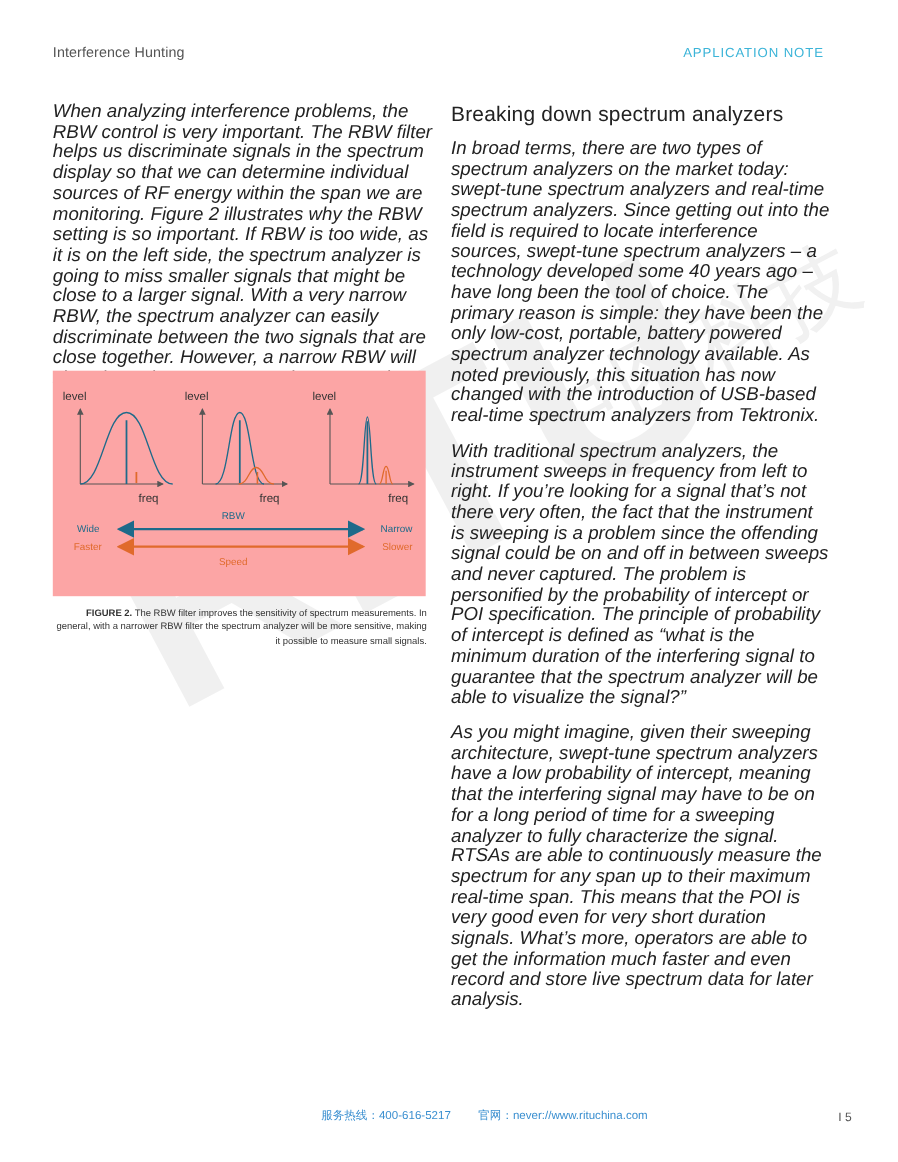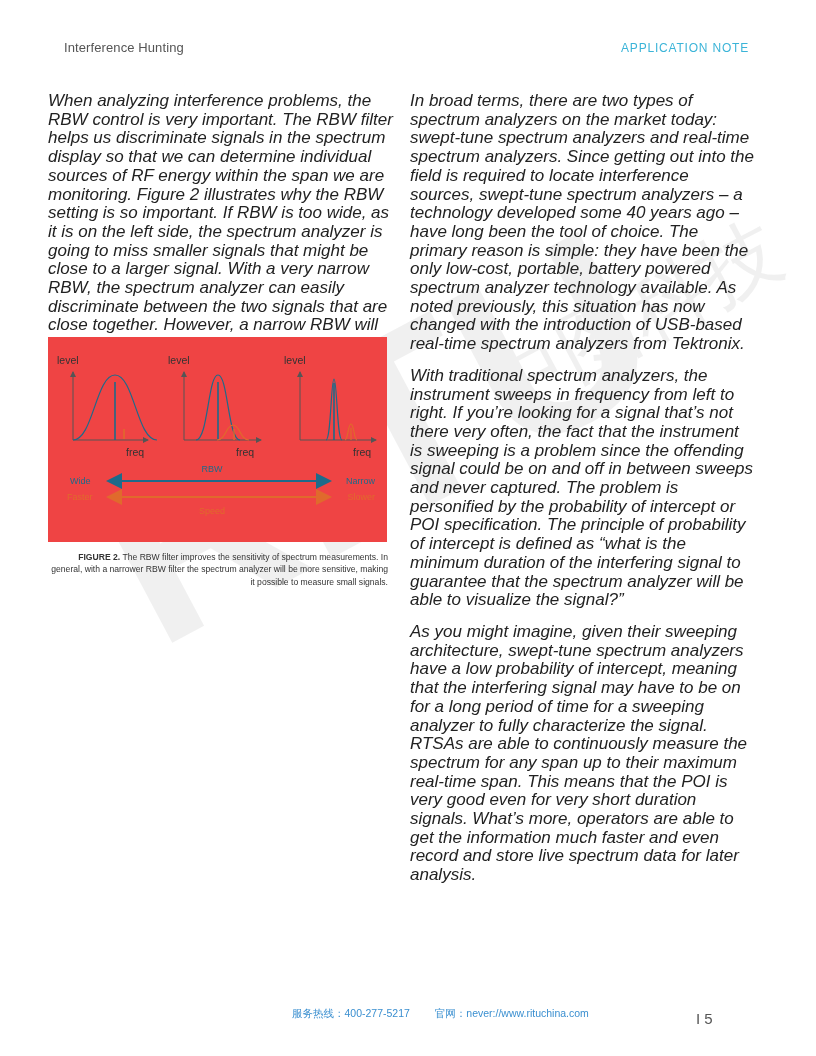--- a/index.html
+++ b/index.html
@@ -2,54 +2,54 @@
 <html><head>
 <meta charset="utf-8">
 <style>
   html, body { margin: 0; padding: 0; }
   body {
     width: 816px; height: 1056px; position: relative; overflow: hidden;
     background: #ffffff; color: #222;
     font-family: "Liberation Sans", sans-serif;
   }
   .hdr-left {
-    position: absolute; left: 64px; top: 40px;
+    position: absolute; left: 48px; top: 40px;
     font-size: 13px; color: #555; letter-spacing: 0.1px;
   }
   .hdr-right {
     position: absolute; right: 67px; top: 41px;
     font-size: 12px; color: #3bb4d8; letter-spacing: 0.8px; font-weight: normal;
   }
   .col-left { position: absolute; left: 48px; top: 92px; width: 345px; }
   .col-right { position: absolute; left: 410px; top: 92px; width: 345px; }
   p.body {
     margin: 0 0 13px 0; font-size: 17px; line-height: 18.7px; color: #222; font-style: italic;
   }
   h2.sec {
     margin: 0 0 8px 0; font-size: 19px; font-weight: normal; color: #222;
     line-height: 26px; letter-spacing: 0.2px;
   }
   .figure {
     position: absolute; left: 48px; top: 337px; width: 339px; height: 205px;
-    background: #ef4444;
+    background: #fca5a5;
     text-align: right;
   }
   .figure svg { position: absolute; left: 0; top: 0; }
   .caption {
     position: absolute; left: 48px; top: 551px; width: 340px;
     font-size: 8.6px; line-height: 12.3px; color: #333; text-align: right;
   }
   .caption b { font-weight: bold; }
   .footer {
     position: absolute; left: 292px; top: 1007px;
     font-size: 10.5px; color: #3a8fd0;
   }
   .footer span { margin-right: 22px; }
   .pagenum {
-    position: absolute; left: 696px; top: 1010px; font-size: 15px; color: #555;
+    position: absolute; left: 762px; top: 1010px; font-size: 11px; color: #555;
   }
   .watermark {
     position: absolute; left: 0; top: 0; width: 816px; height: 1056px;
     pointer-events: none; opacity: 0.12;
   }
 </style>
 </head>
 <body>
 
 <svg class="watermark" viewBox="0 0 816 1056" width="816" height="1056">
@@ -130,22 +130,23 @@
     <text x="327" y="163" text-anchor="end" font-size="9" fill="#e06a2c" font-family="Liberation Sans, sans-serif">Slower</text>
     <text x="164" y="177" text-anchor="middle" font-size="9" fill="#e06a2c" font-family="Liberation Sans, sans-serif">Speed</text>
   </svg>
 </div>
 
 <div class="caption">
   <b>FIGURE 2.</b><span> The RBW filter improves the sensitivity of spectrum measurements. In general, with a narrower RBW filter the spectrum analyzer will be more sensitive, making it possible to measure small signals.</span>
 </div>
 
 <div class="col-right">
+  <h2 class="sec">Breaking down spectrum analyzers</h2>
   <p class="body">In broad terms, there are two types of spectrum analyzers on the market today: swept-tune spectrum analyzers and real-time spectrum analyzers. Since getting out into the field is required to locate interference sources, swept-tune spectrum analyzers – a technology developed some 40 years ago – have long been the tool of choice. The primary reason is simple: they have been the only low-cost, portable, battery powered spectrum analyzer technology available. As noted previously, this situation has now changed with the introduction of USB-based real-time spectrum analyzers from Tektronix.</p>
   <p class="body">With traditional spectrum analyzers, the instrument sweeps in frequency from left to right. If you’re looking for a signal that’s not there very often, the fact that the instrument is sweeping is a problem since the offending signal could be on and off in between sweeps and never captured. The problem is personified by the probability of intercept or POI specification. The principle of probability of intercept is defined as “what is the minimum duration of the interfering signal to guarantee that the spectrum analyzer will be able to visualize the signal?”</p>
   <p class="body">As you might imagine, given their sweeping architecture, swept-tune spectrum analyzers have a low probability of intercept, meaning that the interfering signal may have to be on for a long period of time for a sweeping analyzer to fully characterize the signal. RTSAs are able to continuously measure the spectrum for any span up to their maximum real-time span.  This means that the POI is very good even for very short duration signals.  What’s more, operators are able to get the information much faster and even record and store live spectrum data for later analysis.</p>
 </div>
 
 <div class="footer">
-  <span>服务热线：400-277-5217</span>
+  <span>服务热线：400-616-5217</span>
   <span>官网：never://www.rituchina.com</span>
 </div>
 <div class="pagenum">I  5</div>
 
 </body></html>

